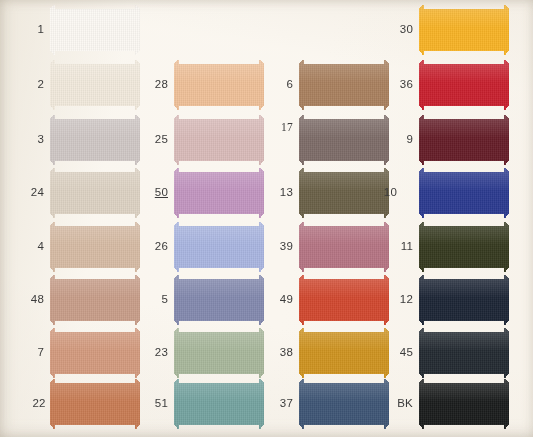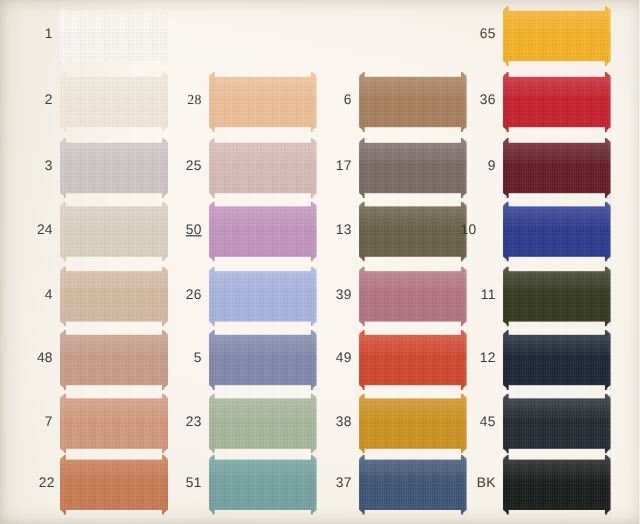--- a/index.html
+++ b/index.html
@@ -159,21 +159,21 @@
       <div class="cell">
         <div class="swatch-label" style="left: 22px; top: 398px; width: 34px; text-align: center;">22</div>
         <div class="swatch" title="22 copper" style="left: 50px; top: 379px;">
           <div class="fabric" style="background: rgb(200, 124, 84);">
             <div class="weave"></div>
             <div class="sheen"></div>
           </div>
         </div>
       </div>
       <div class="cell">
-        <div class="swatch-label" style="left: 134px; top: 79px; width: 34px; font-family: Liberation Serif, serif;">28</div>
+        <div class="swatch-label" style="left: 134px; top: 79px; width: 34px;">28</div>
         <div class="swatch" title="28 peach" style="left: 174px; top: 60px;">
           <div class="fabric" style="background: rgb(239, 192, 152);">
             <div class="weave"></div>
             <div class="sheen"></div>
           </div>
         </div>
       </div>
       <div class="cell">
         <div class="swatch-label" style="left: 134px; top: 134px; width: 34px;">25</div>
         <div class="swatch" title="25 dusty-pink" style="left: 174px; top: 115px;">
@@ -231,21 +231,21 @@
       <div class="cell">
         <div class="swatch-label" style="left: 259px; top: 79px; width: 34px;">6</div>
         <div class="swatch" title="6 camel-brown" style="left: 299px; top: 60px;">
           <div class="fabric" style="background: rgb(169, 128, 94);">
             <div class="weave"></div>
             <div class="sheen"></div>
           </div>
         </div>
       </div>
       <div class="cell">
-        <div class="swatch-label" style="left: 259px; top: 134px; width: 34px;">17</div>
+        <div class="swatch-label" style="left: 259px; top: 122px; width: 34px; font-family: Liberation Serif, serif;">17</div>
         <div class="swatch" title="17 taupe" style="left: 299px; top: 115px;">
           <div class="fabric" style="background: rgb(125, 108, 104);">
             <div class="weave"></div>
             <div class="sheen"></div>
           </div>
         </div>
       </div>
       <div class="cell">
         <div class="swatch-label" style="left: 259px; top: 187px; width: 34px;">13</div>
         <div class="swatch" title="13 olive-khaki" style="left: 299px; top: 168px;">
@@ -285,21 +285,21 @@
       <div class="cell">
         <div class="swatch-label" style="left: 259px; top: 398px; width: 34px;">37</div>
         <div class="swatch" title="37 denim-blue" style="left: 299px; top: 379px;">
           <div class="fabric" style="background: rgb(62, 85, 117);">
             <div class="weave"></div>
             <div class="sheen"></div>
           </div>
         </div>
       </div>
       <div class="cell">
-        <div class="swatch-label" style="left: 379px; top: 24px; width: 34px;">65</div>
+        <div class="swatch-label" style="left: 379px; top: 24px; width: 34px;">30</div>
         <div class="swatch" title="35 golden-yellow" style="left: 419px; top: 5px;">
           <div class="fabric" style="background: rgb(247, 179, 38);">
             <div class="weave"></div>
             <div class="sheen"></div>
           </div>
         </div>
       </div>
       <div class="cell">
         <div class="swatch-label" style="left: 379px; top: 79px; width: 34px;">36</div>
         <div class="swatch" title="36 crimson-red" style="left: 419px; top: 60px;">

